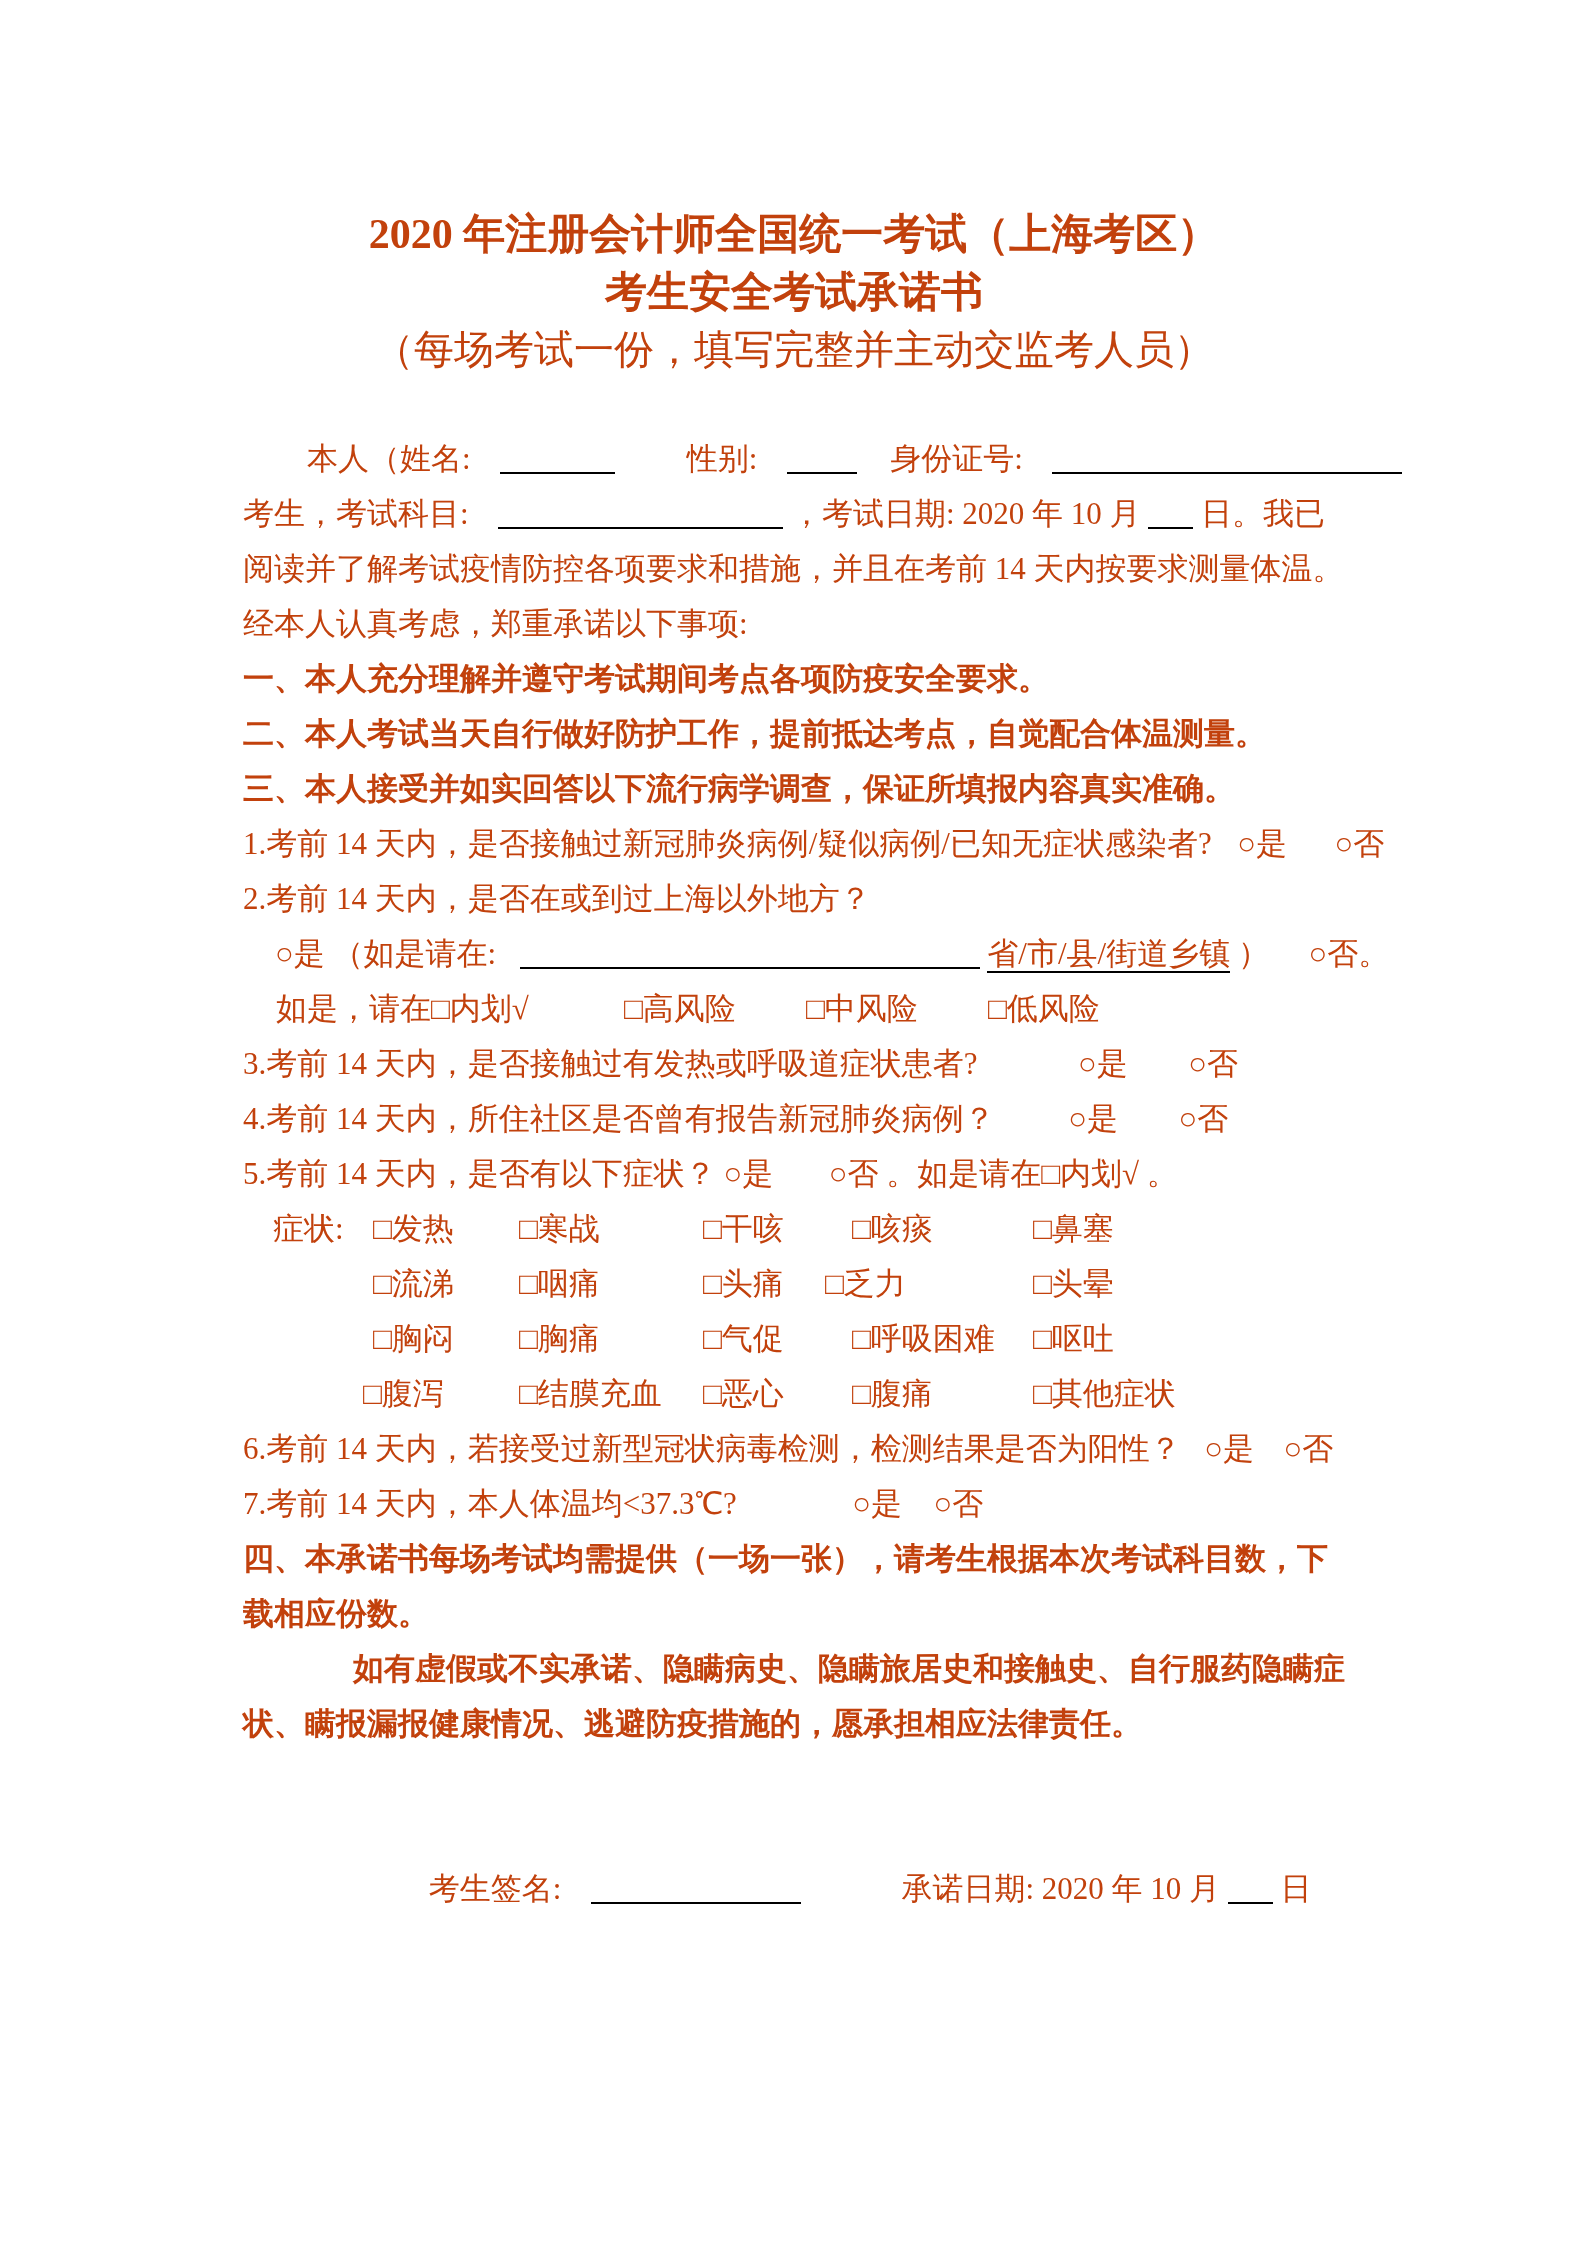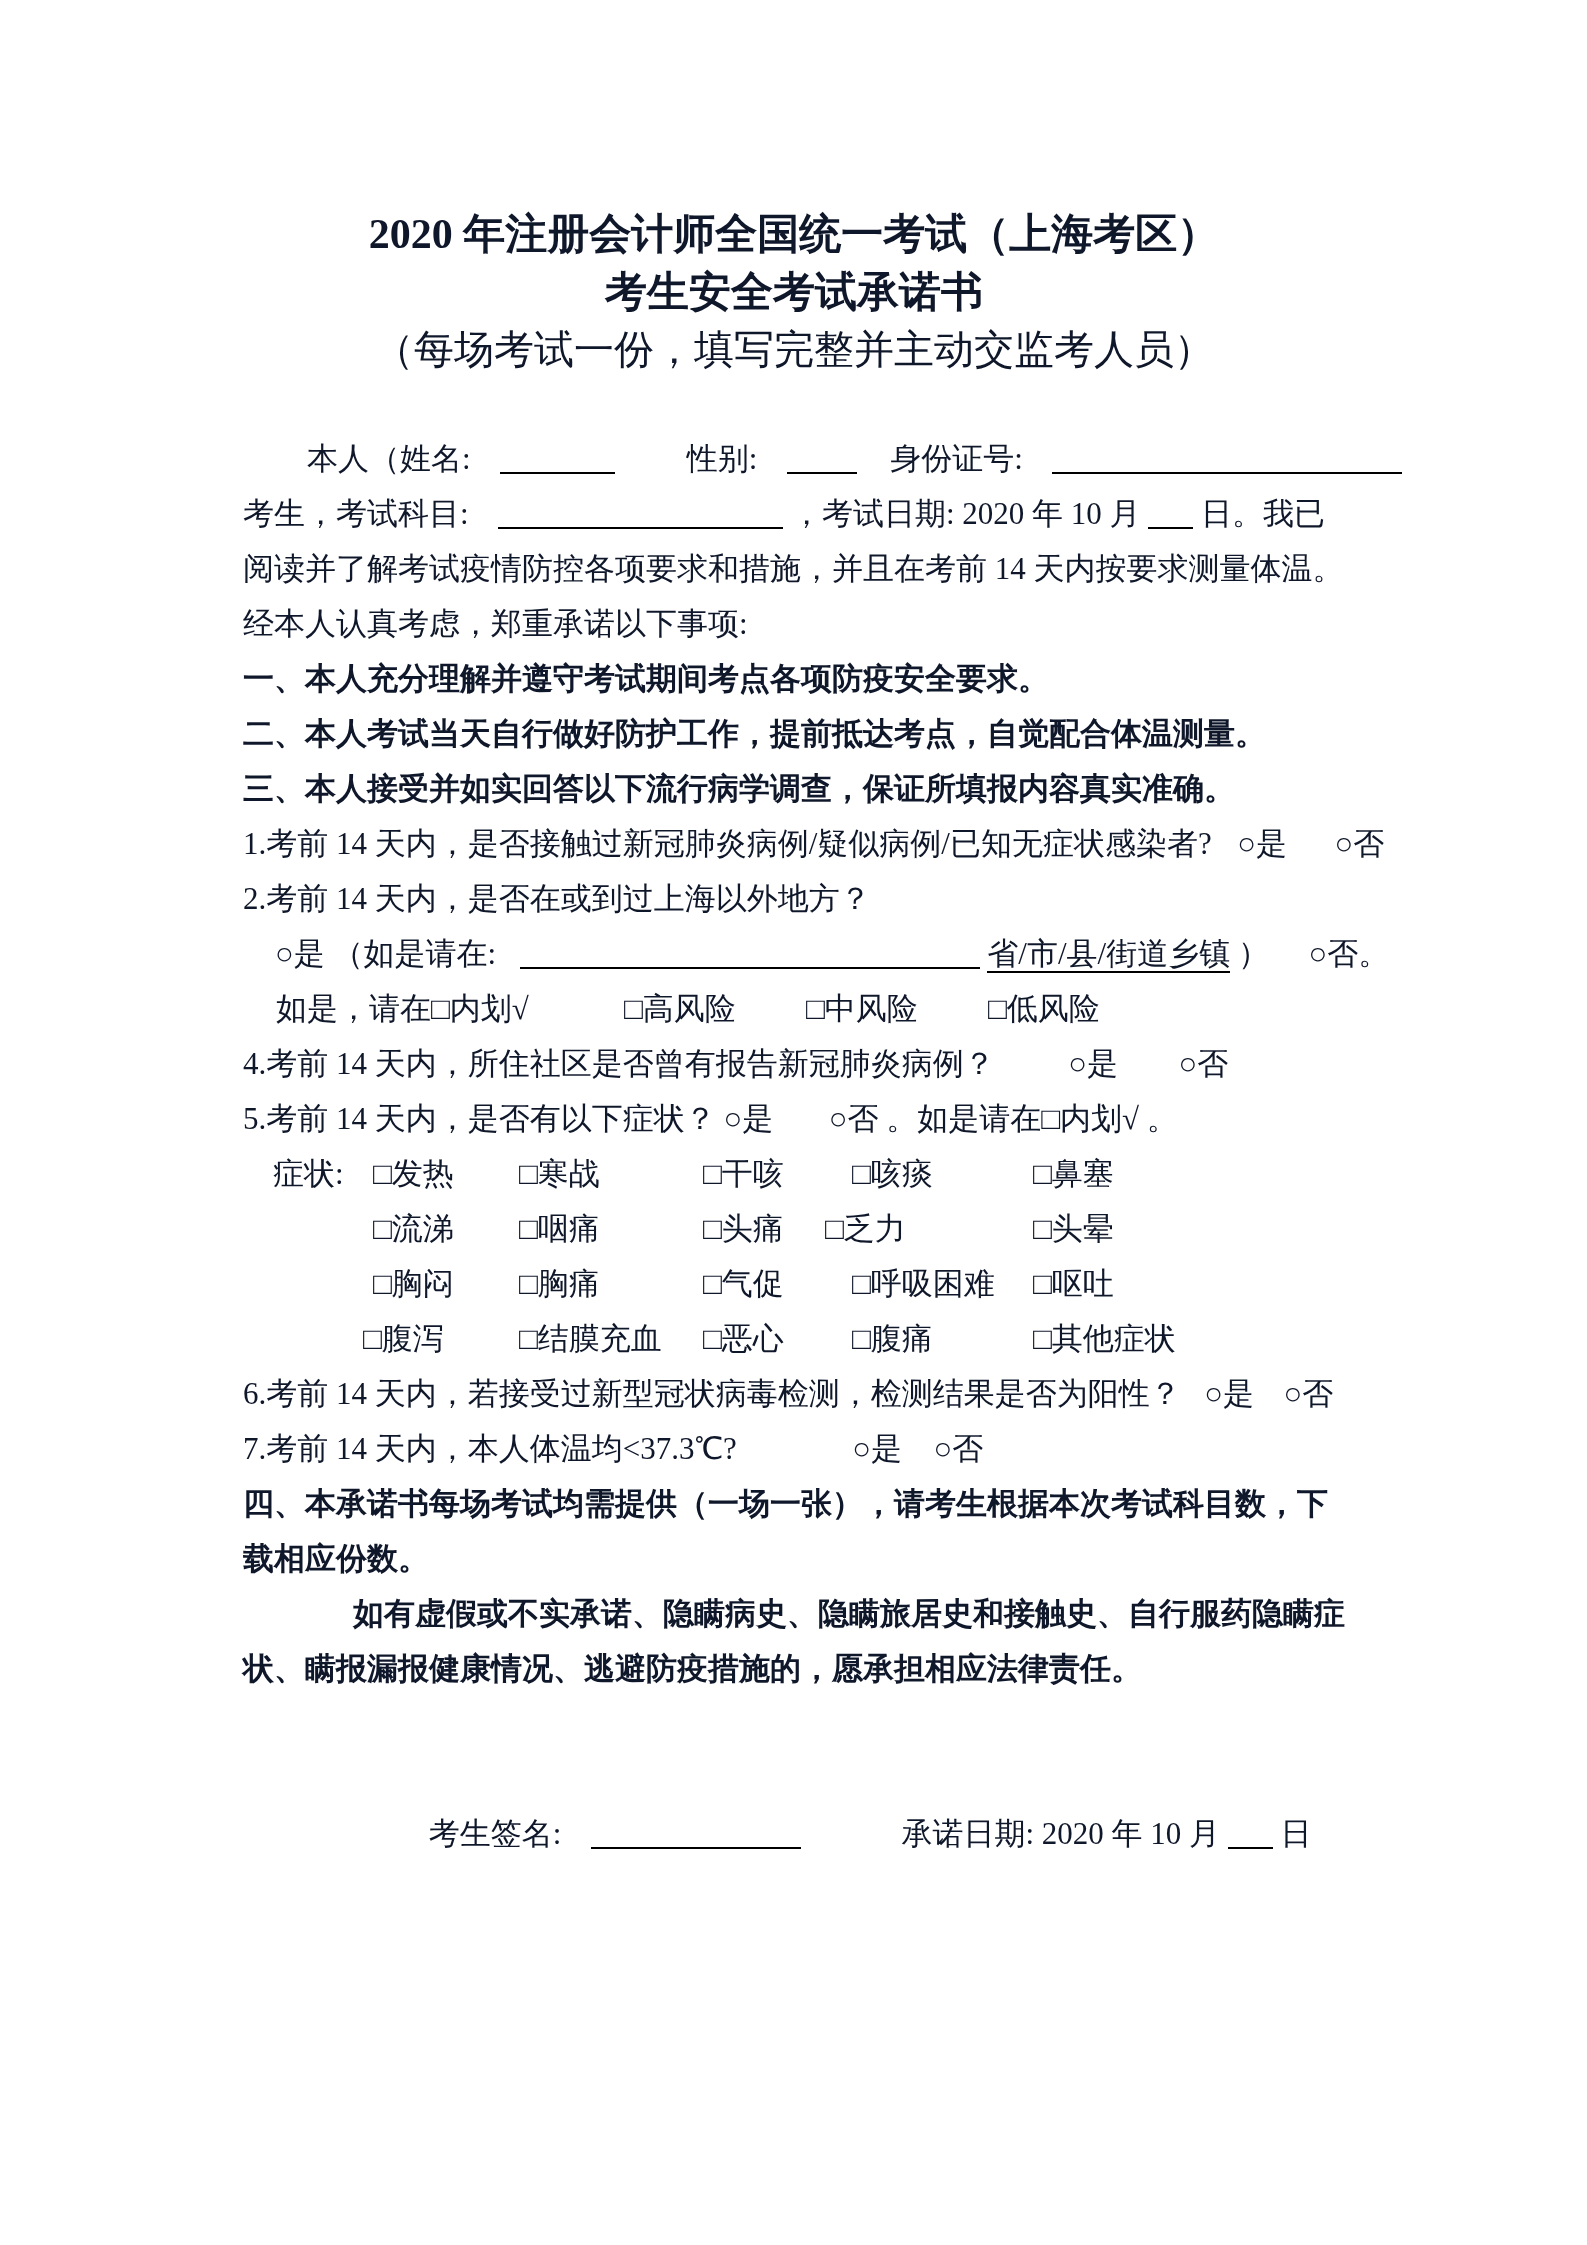--- a/index.html
+++ b/index.html
@@ -1,19 +1,19 @@
 <!DOCTYPE html>
 <html><head>
 <meta charset="utf-8">
 <style>
   html,body{margin:0;padding:0;background:#ffffff;}
   .page{
     position:relative;
     width:1587px;height:2245px;
-    background:#ffffff;color:#0f172a;
+    background:#ffffff;color:#c2410c;
     font-family:"Liberation Serif", serif;
     box-sizing:border-box;
     padding:205px 242px 0 243px;
     overflow:hidden;
   }
   .t1{font-size:42px;line-height:58px;text-align:center;white-space:nowrap;font-weight:bold;}
   .t2{font-size:40px;line-height:58px;text-align:center;white-space:nowrap;font-weight:normal;}
   .doc-body{margin-top:52px;font-size:31px;line-height:55px;}
   .line{white-space:nowrap;height:55px;}
   .b{font-weight:bold;}
@@ -95,20 +95,27 @@
       <span>○否。</span>
     </div>
 
     <div class="posrow">
       <span class="abs" style="left:33px">如是，请在□内划√</span>
       <span class="abs" style="left:381px">□高风险</span>
       <span class="abs" style="left:563px">□中风险</span>
       <span class="abs" style="left:745px">□低风险</span>
     </div>
 
+    <div class="line">
+      <span>3.考前 14 天内，是否接触过有发热或呼吸道症状患者?</span>
+      <span class="sp" style="width:85px"></span>
+      <span>○是</span>
+      <span class="sp" style="width:45px"></span>
+      <span>○否</span>
+    </div>
 
     <div class="line">
       <span>4.考前 14 天内，所住社区是否曾有报告新冠肺炎病例？</span>
       <span class="sp" style="width:58px"></span>
       <span>○是</span>
       <span class="sp" style="width:45px"></span>
       <span>○否</span>
     </div>
 
     <div class="line">

